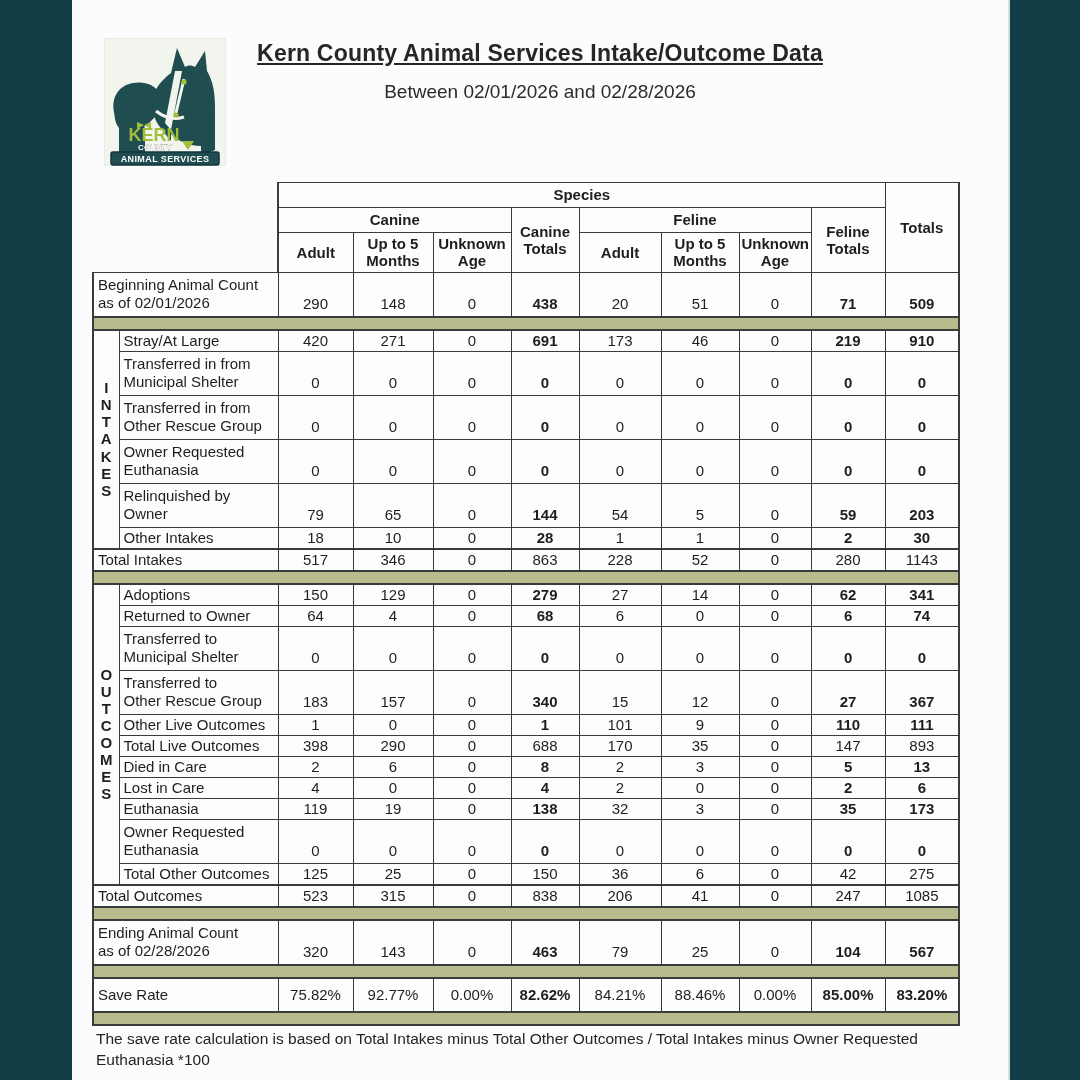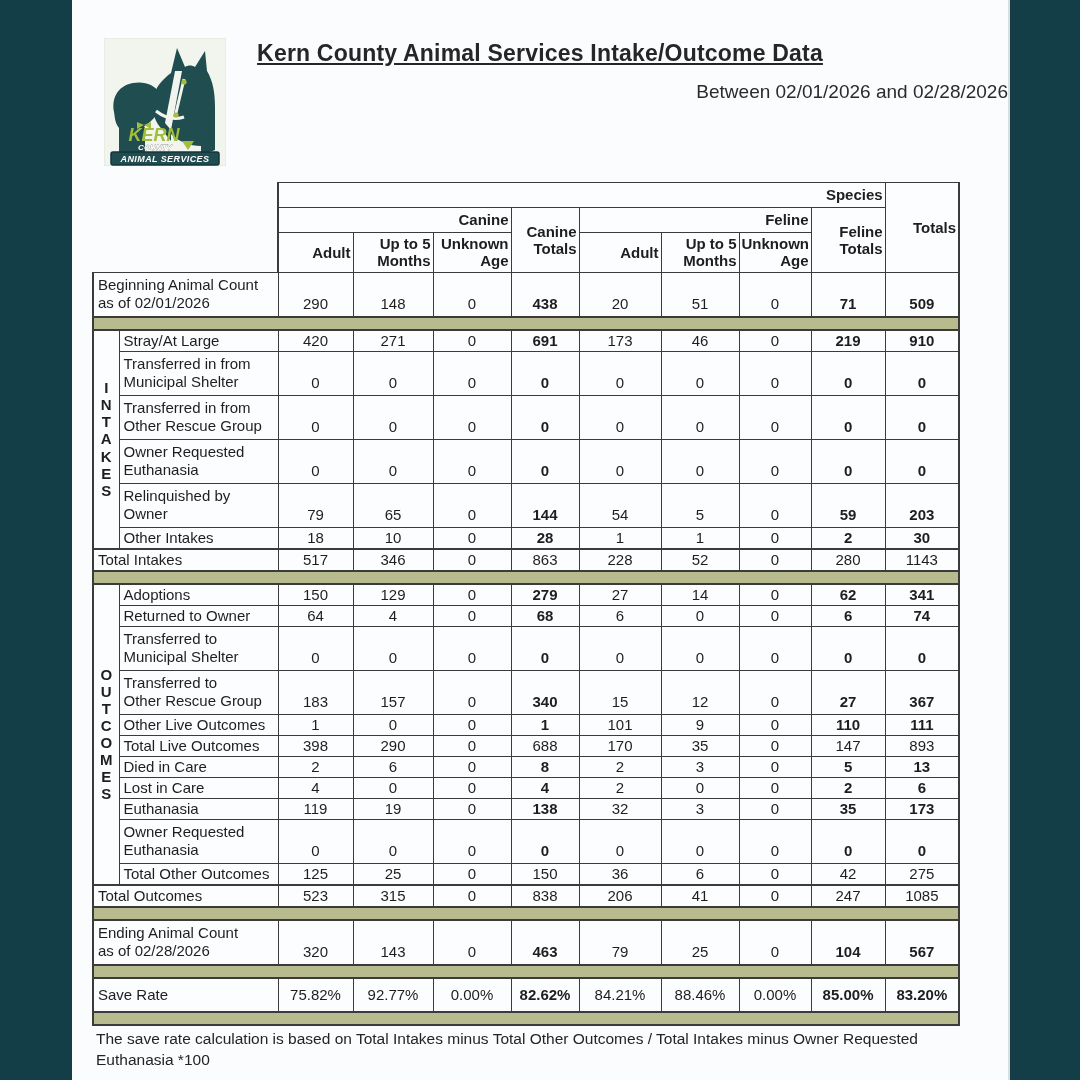--- a/index.html
+++ b/index.html
@@ -9,30 +9,30 @@
     font-family:"Liberation Sans", sans-serif;
     color:#1e1e1e;
   }
   .page {
     position:absolute; left:72px; top:0; width:936px; height:1080px;
     background:#fafcfd; border-right:2px solid #d9dee0;
   }
   
   .titles { position:absolute; top:40px; left:0; width:100%; text-align:center; }
   .doc-title { font-size:23px; font-weight:bold; color:#262626; letter-spacing:0.2px;text-decoration:underline; }
-  .doc-subtitle { font-size:19px; margin-top:14px; color:#2b2b2b;text-align:right; }
-  .logo-box { position:absolute; left:32px; top:38px;font-style:italic; }
+  .doc-subtitle { font-size:19px; margin-top:14px; color:#2b2b2b; }
+  .logo-box { position:absolute; left:32px; top:38px; }
   
   .tbl-wrap { position:absolute; top:182px; left:20px; }
   table {
     border-collapse:collapse; table-layout:fixed; width:866px;
     font-size:15px;
   }
   td, th { border:1px solid #3b3b3b; padding:1px 4px; background:#fcfdfe; vertical-align:middle; }
-  thead th { border-width:1.5px; font-weight:bold; text-align:right; line-height:1.15; padding:2px 2px; }
+  thead th { border-width:1.5px; font-weight:bold; text-align:center; line-height:1.15; padding:2px 2px; }
   .blank { border:none !important; background:transparent !important; }
   .edge-l { border-left-width:2px !important; }
   .edge-r { border-right-width:2px !important; }
   .rowlabel { text-align:left; padding-right:5px; line-height:1.2; }
   .num { text-align:center; }
   .bold { font-weight:bold; }
   tr.bold-row td { font-weight:normal; }
   tr.t2 td { border-top-width:2px; }
   .vert { text-align:center; font-weight:bold; padding:0; }
   .vert div { line-height:1.14; font-size:15px; }

